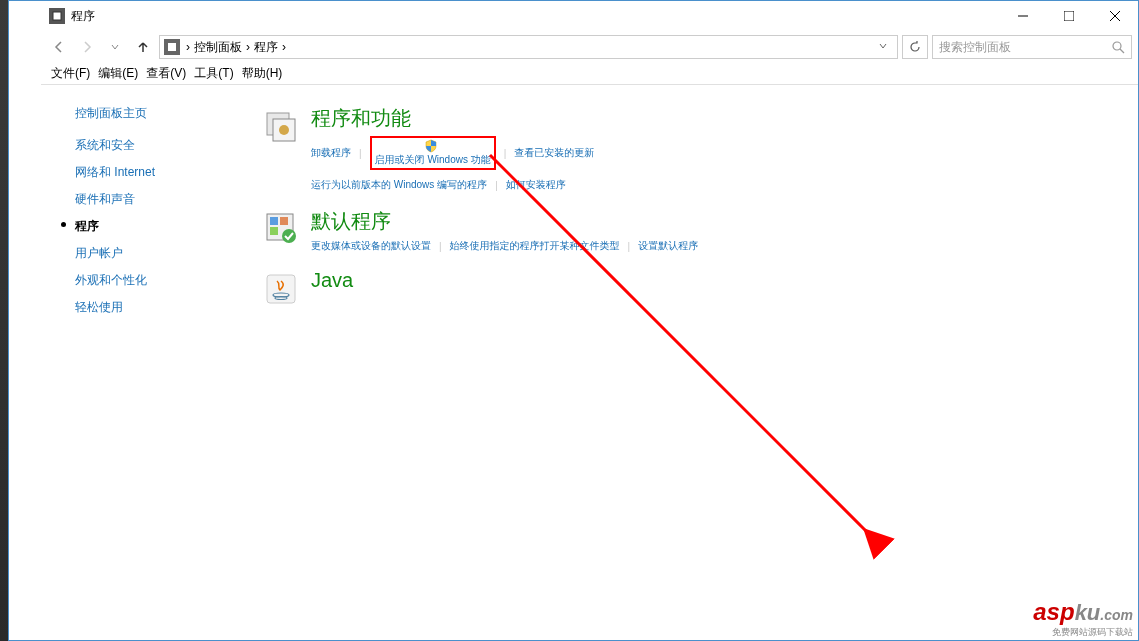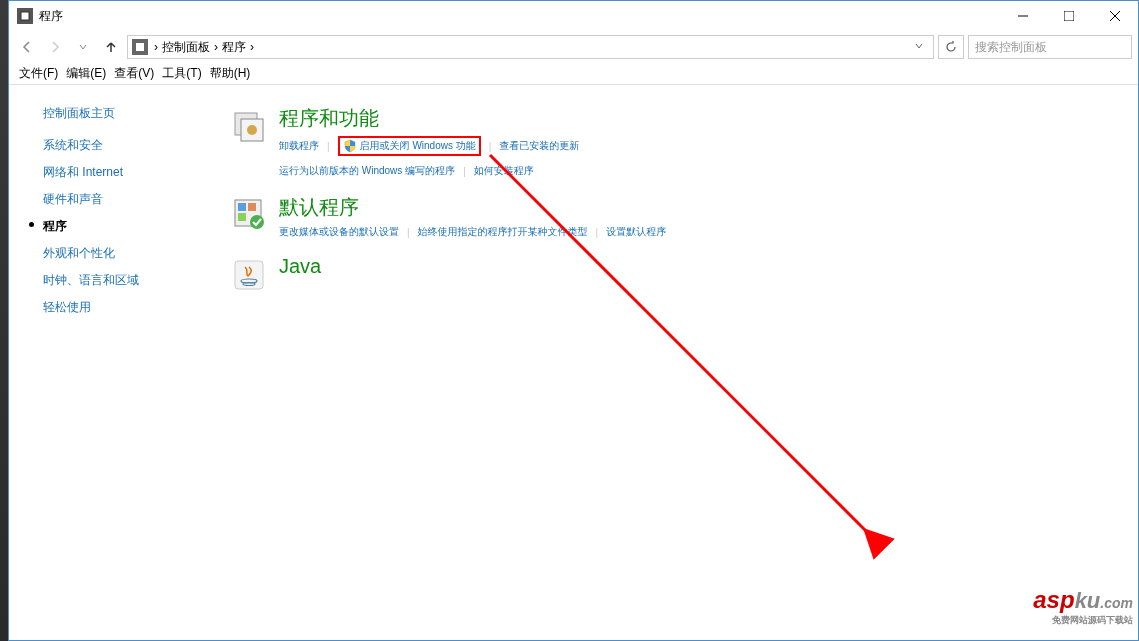--- a/index.html
+++ b/index.html
@@ -1,58 +1,58 @@
 <!DOCTYPE html>
 <html><head>
 <meta charset="utf-8">
 <style>
 * { box-sizing: border-box; margin: 0; padding: 0; font-family: "Microsoft YaHei", "Segoe UI", sans-serif; }
 body { background: #fff; width: 1139px; height: 641px; overflow: hidden; font-size: 12px; position: relative; }
-.window { border: 1px solid #4a90cc; width: 1131px; height: 641px; margin-left: 8px; background: #fff; position: relative; }
+.window { border: 1px solid #4a90cc; width: 1131px; height: 641px; margin-left: 8px; background: #fff; position: relative; padding-left: 32px; }
 .titlebar { height: 30px; display: flex; align-items: center; padding-left: 8px; }
 .titlebar-icon { width: 16px; height: 16px; background: #555; margin-right: 6px; display: flex; align-items: center; justify-content: center; }
 .titlebar-icon svg { width: 10px; height: 10px; }
 .titlebar-title { font-size: 12px; color: #000; flex: 1; }
 .window-controls { display: flex; height: 30px; }
 .win-btn { width: 46px; height: 30px; display: flex; align-items: center; justify-content: center; cursor: pointer; }
 .addressbar { height: 32px; display: flex; align-items: center; padding: 0 6px; gap: 4px; }
 .nav-btn { width: 24px; height: 24px; display: flex; align-items: center; justify-content: center; color: #888; cursor: pointer; }
 .nav-btn.enabled { color: #333; }
 .address-box { flex: 1; height: 24px; border: 1px solid #ccc; display: flex; align-items: center; padding: 0 4px; gap: 6px; }
 .address-icon { width: 16px; height: 16px; background: #666; display: flex; align-items: center; justify-content: center; }
 .breadcrumb { display: flex; align-items: center; gap: 4px; font-size: 12px; color: #000; }
 .breadcrumb span { cursor: pointer; }
 .addr-dropdown { margin-left: auto; color: #666; cursor: pointer; width: 20px; text-align: center; }
 .refresh-btn { width: 26px; height: 24px; border: 1px solid #ccc; display: flex; align-items: center; justify-content: center; cursor: pointer; }
-.search-box { width: 164px; height: 24px; border: 1px solid #ccc; display: flex; align-items: center; padding: 0 6px; color: #999; }
+.search-box { width: 200px; height: 24px; border: 1px solid #ccc; display: flex; align-items: center; padding: 0 6px; color: #999; }
 .search-box input { border: none; outline: none; flex: 1; font-size: 12px; color: #000; }
 .search-box input::placeholder { color: #999; }
 .menubar { height: 22px; display: flex; align-items: center; padding: 0 10px; gap: 8px; border-bottom: 1px solid #e0e0e0; font-size: 12px; }
 .menubar span { cursor: pointer; }
 .content { display: flex; height: calc(100% - 86px); padding: 20px 0 0 20px; }
 .sidebar { width: 180px; padding-right: 10px; }
 .sidebar-title { color: #1a6fb5; font-size: 12px; margin-bottom: 10px; cursor: pointer; padding-left: 14px; }
 .sidebar-item { color: #1a6fb5; font-size: 12px; padding: 5px 0 5px 14px; cursor: pointer; }
 .sidebar-item.active { font-weight: bold; color: #000; position: relative; }
 .sidebar-item.active::before { content: ""; position: absolute; left: 0; top: 9px; width: 5px; height: 5px; background: #000; border-radius: 50%; }
 .main { flex: 1; padding-left: 20px; }
 .category { display: flex; margin-bottom: 16px; }
 .cat-icon { width: 40px; height: 40px; margin-right: 10px; display: flex; align-items: center; justify-content: center; }
 .cat-body { flex: 1; }
 .cat-title { color: #128b12; font-size: 20px; margin-bottom: 4px; cursor: pointer; }
 .cat-links { display: flex; flex-wrap: wrap; gap: 2px 0; font-size: 10px; align-items: center; }
 .cat-link { color: #1a6fb5; cursor: pointer; white-space: nowrap; display: inline-flex; align-items: center; }
 .link-sep { color: #ccc; margin: 0 8px; }
 .shield-icon { display: inline-flex; margin-right: 3px; }
-.highlight-box { border: 2px solid #ff0000; padding: 1px 3px; }
+.highlight-box { border: 2px solid #ff0000; padding: 1px 3px; flex-direction: column; }
 .arrow-svg { position: absolute; left: 480px; top: 145px; pointer-events: none; z-index: 10; }
-.watermark { position: absolute; right: 6px; bottom: 14px; font-family: Arial, sans-serif; font-weight: bold; font-size: 24px; font-style: italic; }
+.watermark { position: absolute; right: 6px; bottom: 2px; font-family: Arial, sans-serif; font-weight: bold; font-size: 24px; font-style: italic; }
 .watermark .red { color: #cc0000; }
 .watermark .gray { color: #888; font-size: 22px; }
-.watermark .sub { font-size: 9px; color: #888; display: block; text-align: right; font-weight: bold; font-style: normal; }
+.watermark .sub { font-size: 9px; color: #888; display: block; text-align: right; font-weight: normal; font-style: normal; }
 .left-edge { position: absolute; left: 0; top: 0; width: 8px; height: 641px; background: linear-gradient(180deg, #3a3a3a 0%, #2a2a2a 100%); }
 </style>
 </head>
 <body>
 
 <div class="left-edge"></div>
 
 <div class="window">
   <div class="titlebar">
     <div class="titlebar-icon">
@@ -142,22 +142,22 @@
   </div>
 
   <div class="content">
     <div class="sidebar">
       <div class="sidebar-title">控制面板主页</div>
       <div id="sidebar-items">
           <div class="sidebar-item">系统和安全</div>
           <div class="sidebar-item">网络和 Internet</div>
           <div class="sidebar-item">硬件和声音</div>
           <div class="sidebar-item active">程序</div>
+          <div class="sidebar-item">用户帐户</div>
           <div class="sidebar-item">外观和个性化</div>
-          <div class="sidebar-item">时钟、语言和区域</div>
           <div class="sidebar-item">轻松使用</div>
         </div>
     </div>
 
     <div class="main">
 
       <div class="category">
         <div class="cat-icon">
           <svg width="36" height="36" viewBox="0 0 36 36">
               <rect x="4" y="6" width="22" height="22" fill="#e8e8e8" stroke="#999"></rect>

